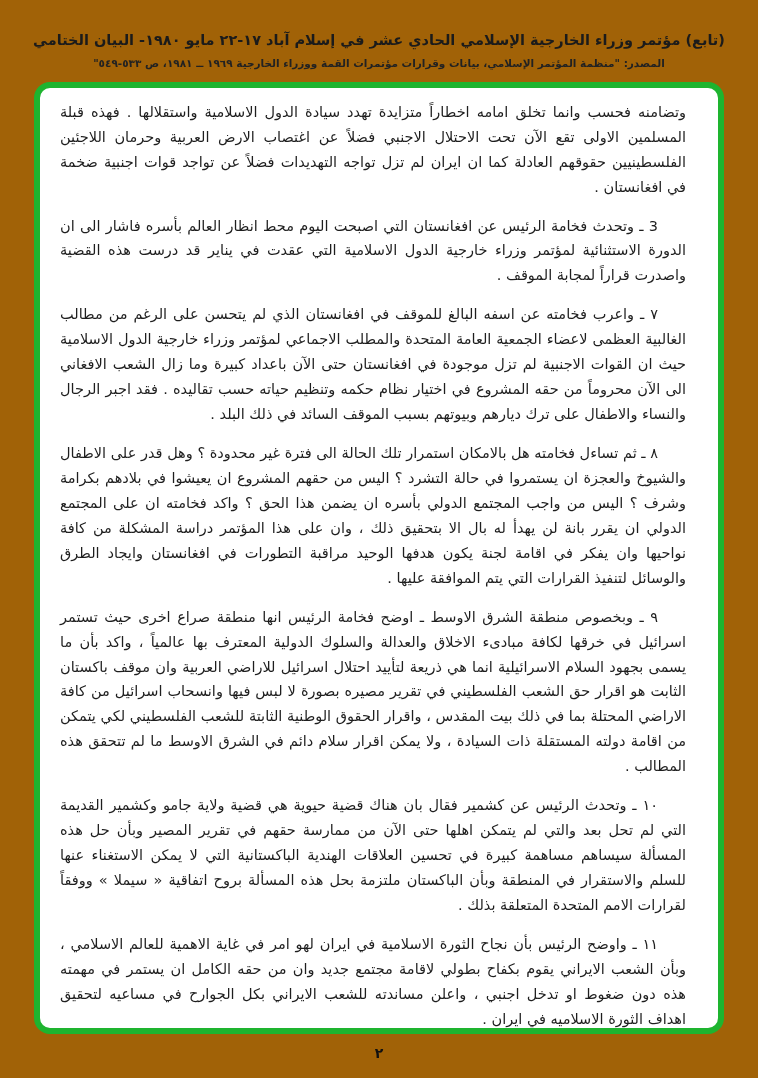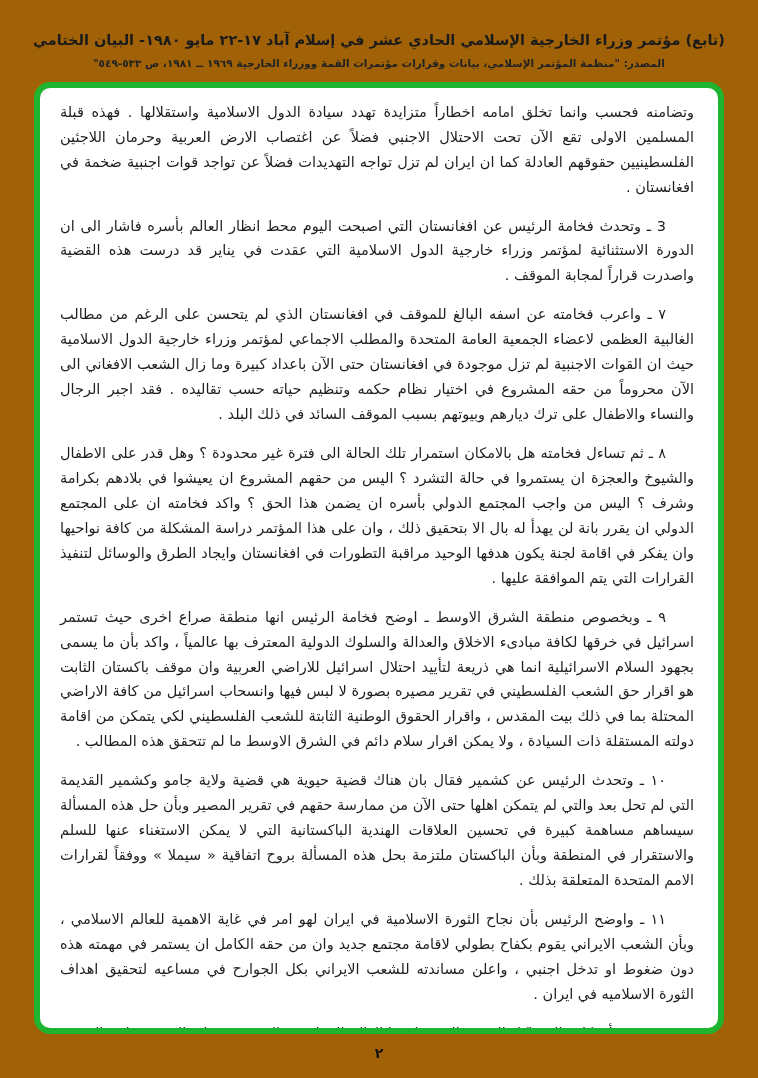--- a/index.html
+++ b/index.html
@@ -44,21 +44,21 @@
     box-sizing: border-box;
     margin: 13px 34px 0 34px;
     height: 952px;
     border: 6px solid #1eb42f;
     border-radius: 16px;
     padding: 12px 20px 10px 20px;
     overflow: hidden;
     background: #ffffff;
   }
   .para {
-    margin: 0 4px 14px 0;
+    margin: 0 12px 14px 0;
     font-size: 14.5px;
     line-height: 1.72;
     text-align: justify;
     color: #1e1e1e;
   }
   .para.indent {
     text-indent: 28px;
   }
   .footer {
     text-align: center;

